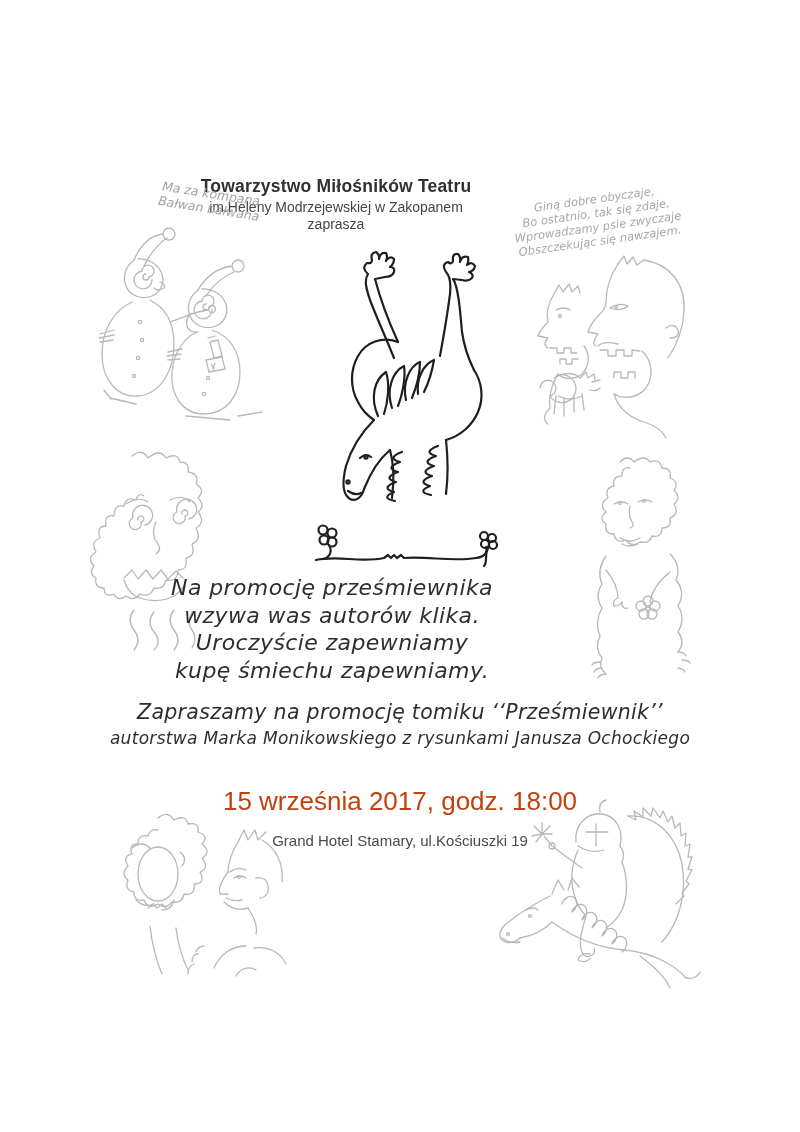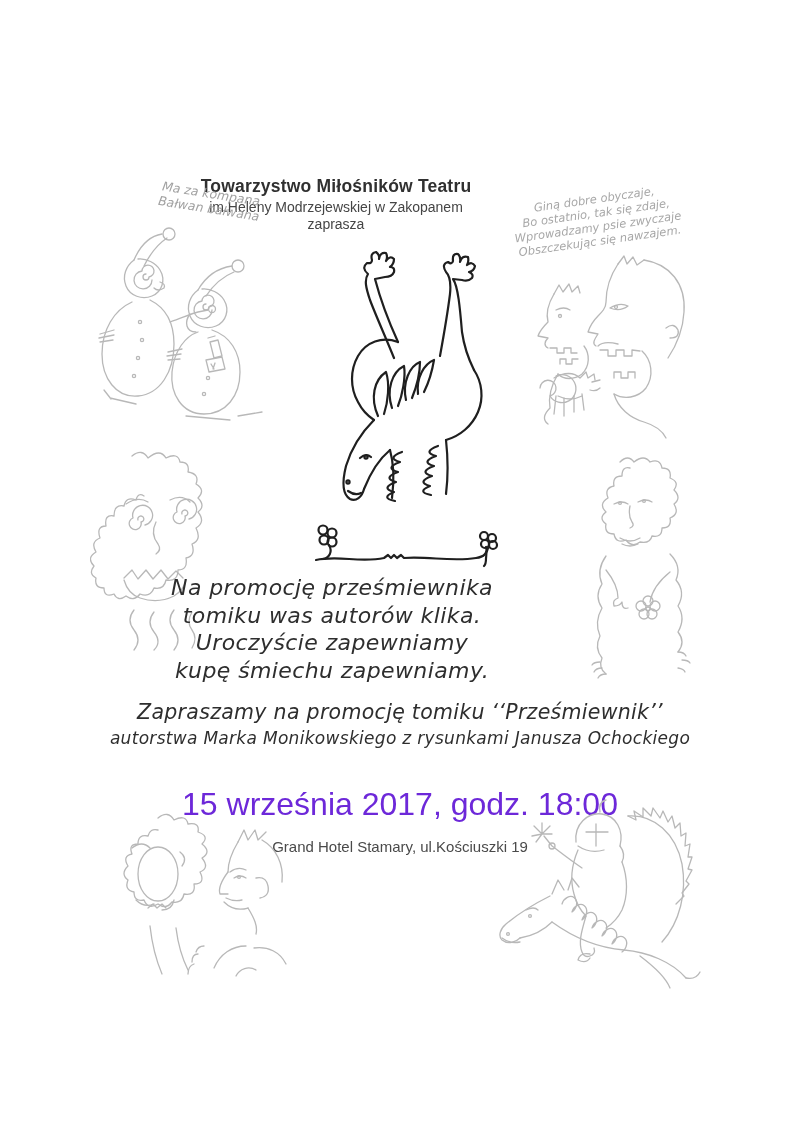--- a/index.html
+++ b/index.html
@@ -20,21 +20,21 @@
   .note-right{top:192px;left:502px;width:190px;font-size:11.5px;color:#a8a8a8;transform:rotate(-8deg);}
   
   .hand{font-family:"DejaVu Sans",sans-serif;font-style:italic;color:#2e2e2e;text-align:center;}
   .poem{top:574px;left:0;width:664px;font-size:22px;line-height:27.5px;letter-spacing:0.4px;}
   .promo{top:700px;left:0;width:800px;line-height:25.5px;letter-spacing:0.3px;}
   .promo .l1{font-size:20.5px;}
   .promo .l2{font-size:17px;}
   .promo .l3{font-size:17px;}
   
   .event{top:786px;left:0;width:800px;text-align:center;}
-  .event .datetime{font-size:32px;color:#6d28d9;}
+  .event .datetime{font-size:26px;color:#c2410c;}
   .event .venue{font-size:15px;color:#4a4a4a;margin-top:15px;}
   svg{display:block;}
   .sketch{stroke:#b8b8b8;stroke-width:1.3;fill:none;stroke-linecap:round;stroke-linejoin:round;}
   .sketch-dark{stroke:#1f1f1f;stroke-width:2.2;fill:none;stroke-linecap:round;stroke-linejoin:round;}
 </style>
 </head>
 <body>
 
 <div class="canvas">
 
@@ -217,21 +217,21 @@
           <circle cx="86" cy="162" r="5"></circle>
         <circle cx="83" cy="154" r="5"></circle>
           <circle cx="90" cy="157" r="2"></circle>
         <path d="M48,118 C56,128 60,136 60,146 q-6,2 -4,8 q6,0 8,-4 q0,8 6,6"></path>
       </g>
     </svg>
   </div>
 
   <div class="abs hand poem">
     <div>Na promocję prześmiewnika</div>
-    <div>tomiku was autorów klika.</div>
+    <div>wzywa was autorów klika.</div>
     <div>Uroczyście zapewniamy</div>
     <div>kupę śmiechu zapewniamy.</div>
   </div>
 
   <div class="abs hand promo">
     <div class="l1">Zapraszamy na promocję tomiku ‘‘Prześmiewnik’’</div>
     <div class="l2">autorstwa Marka Monikowskiego z rysunkami Janusza Ochockiego</div>
   </div>
 
   <div class="abs event">

